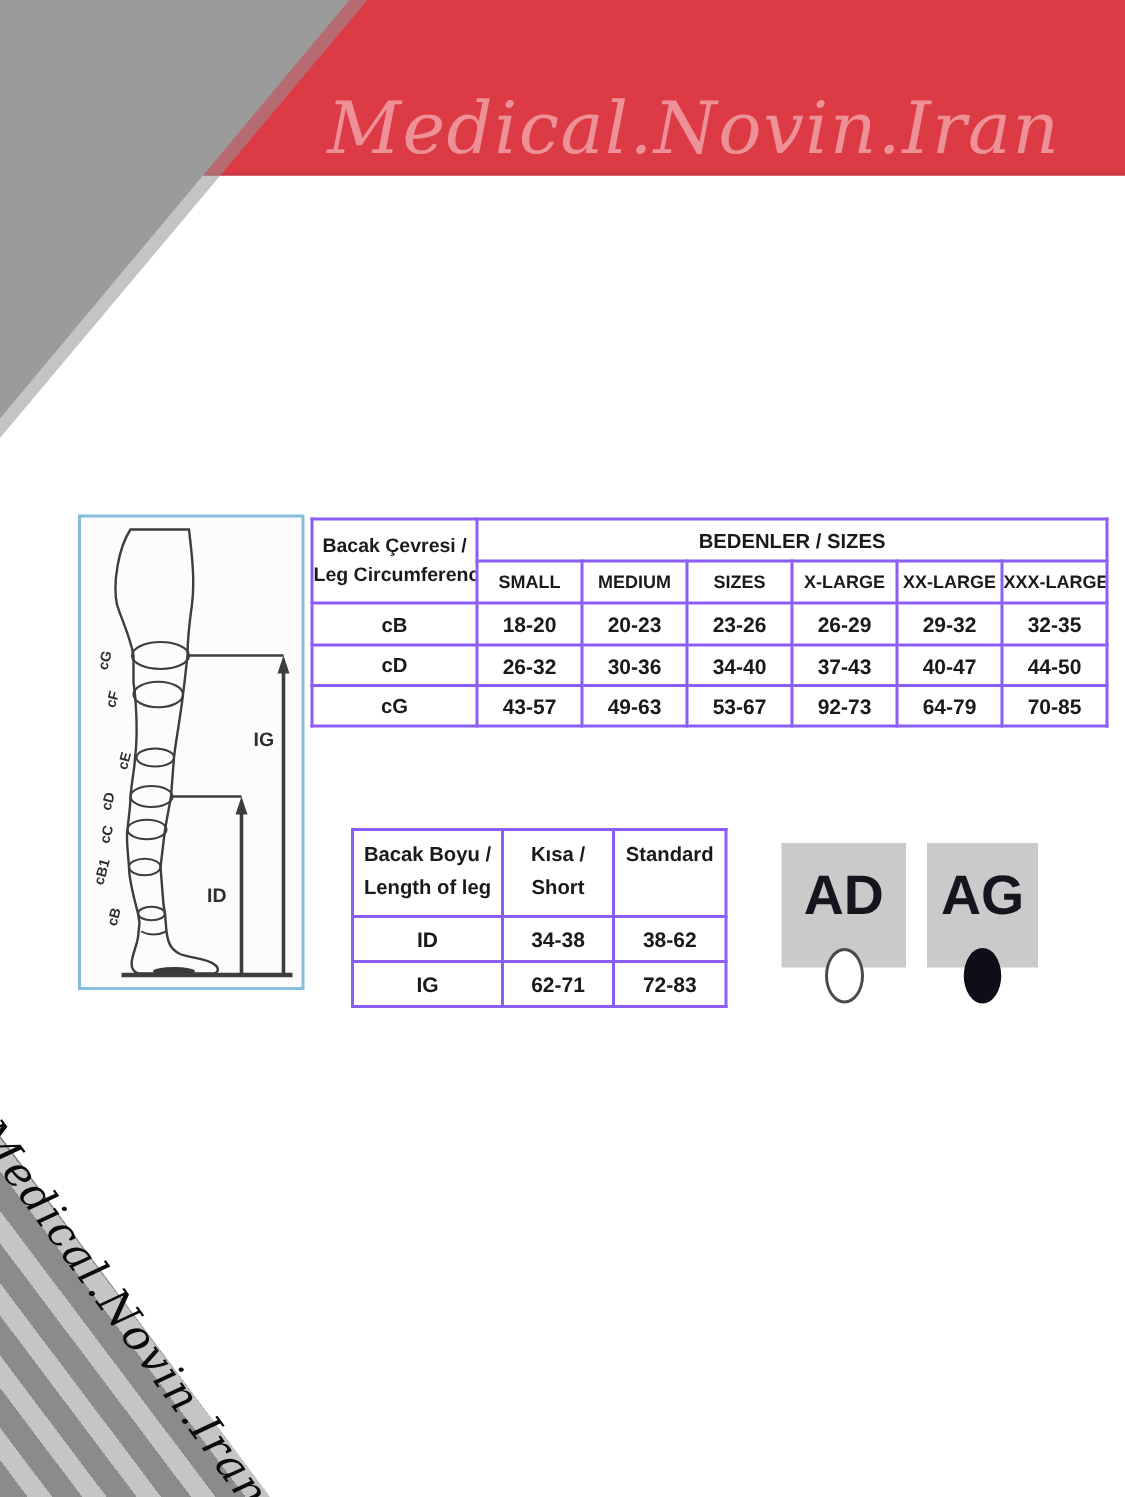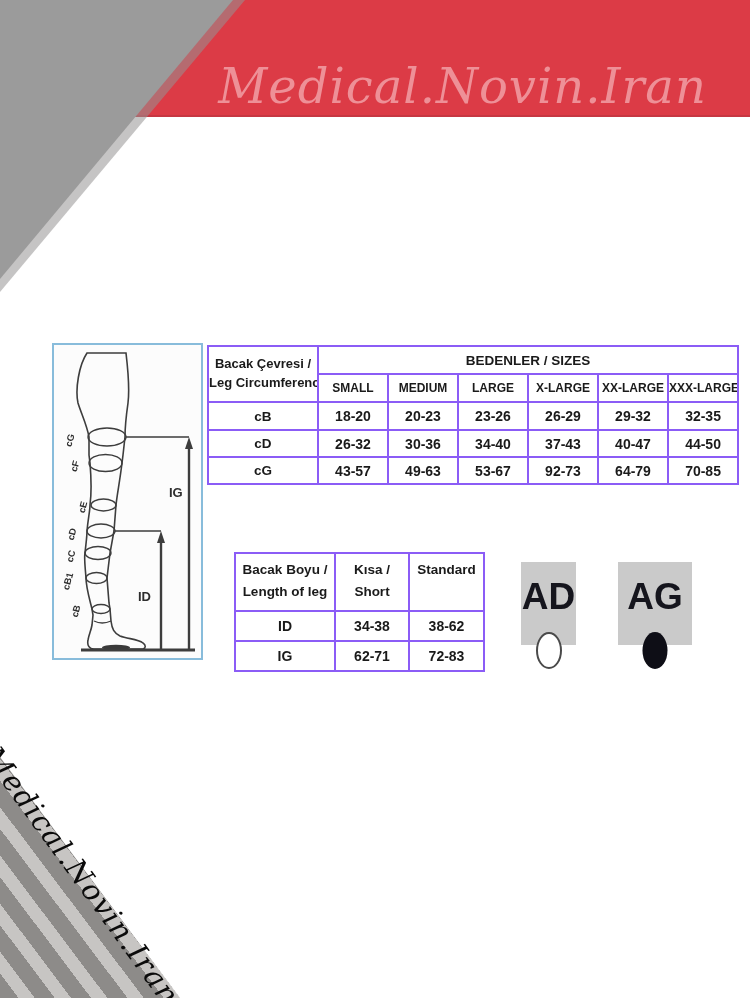--- a/index.html
+++ b/index.html
@@ -52,21 +52,21 @@
   .size-table .val{font-size:14px;}
   .length-table{position:absolute;left:234px;top:552px;width:249px;}
   .length-table tr:nth-child(1){height:58px;}
   .length-table tr:nth-child(2){height:30px;}
   .length-table tr:nth-child(3){height:30px;}
   .length-table .hd{font-size:13.5px;line-height:1.6;vertical-align:top;padding-top:5px;}
   .length-table .rowlab{font-size:14px;}
   .length-table .val{font-size:14px;}
   
   .badge{
-    position:absolute;width:55px;height:83px;background:#cacaca;
+    position:absolute;width:83px;height:83px;background:#cacaca;
     text-align:center;font-weight:bold;font-size:37px;color:#15151d;
     padding-top:14px;box-sizing:border-box;
   }
   .badge-ad{left:521px;top:562px;}
   .badge-ag{left:618px;top:562px;width:74px;}
   .dot{position:absolute;left:50%;transform:translateX(-50%);bottom:-24px;border-radius:50%;}
   .dot-white{width:26px;height:37px;background:#ffffff;border:2px solid #4a4a4a;box-sizing:border-box;}
   .dot-black{width:25px;height:37px;background:#0e0e16;}
   
   .stripes{
@@ -141,21 +141,21 @@
       <tr>
     <td class="corner" rowspan="2">
       <span>Bacak Çevresi /</span><br>
       <span>Leg Circumference</span>
     </td>
     <td class="group" colspan="6">BEDENLER / SIZES</td>
   </tr>
   <tr>
     <td class="szcol">SMALL</td>
     <td class="szcol">MEDIUM</td>
-    <td class="szcol">LARGE</td>
+    <td class="szcol">SIZES</td>
     <td class="szcol">X-LARGE</td>
     <td class="szcol">XX-LARGE</td>
     <td class="szcol">XXX-LARGE</td>
   </tr>
   <tr>
     <td class="rowlab">cB</td>
     <td class="val">18-20</td>
     <td class="val">20-23</td>
     <td class="val">23-26</td>
     <td class="val">26-29</td>

